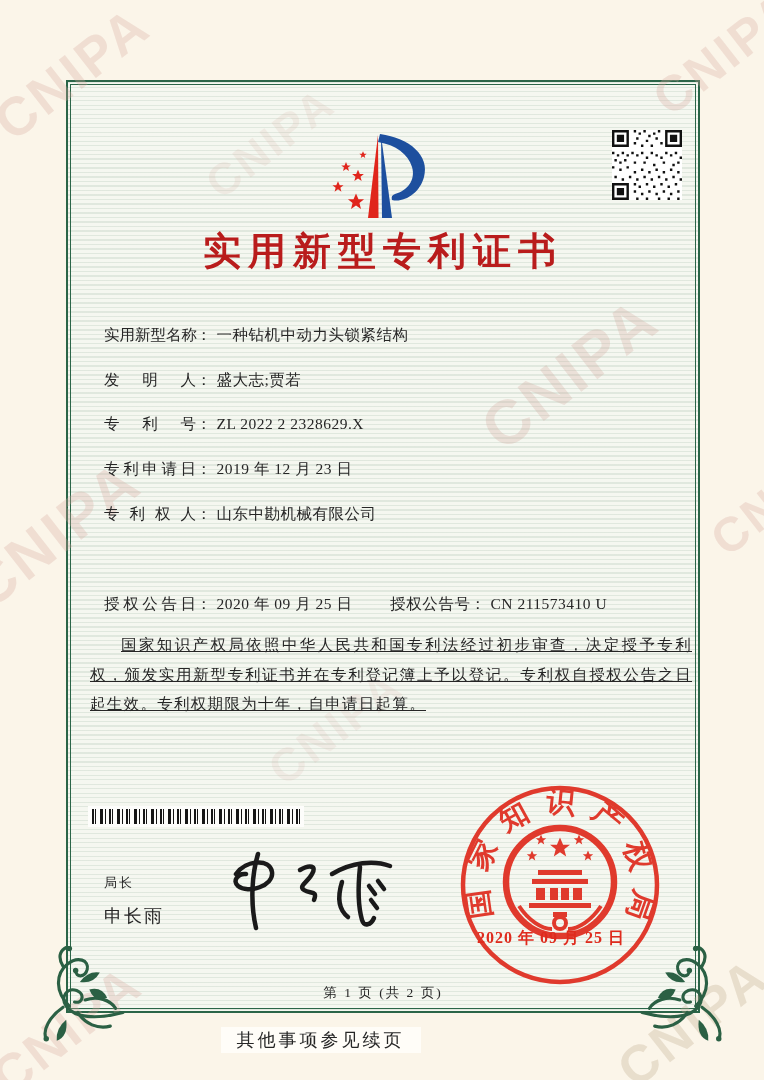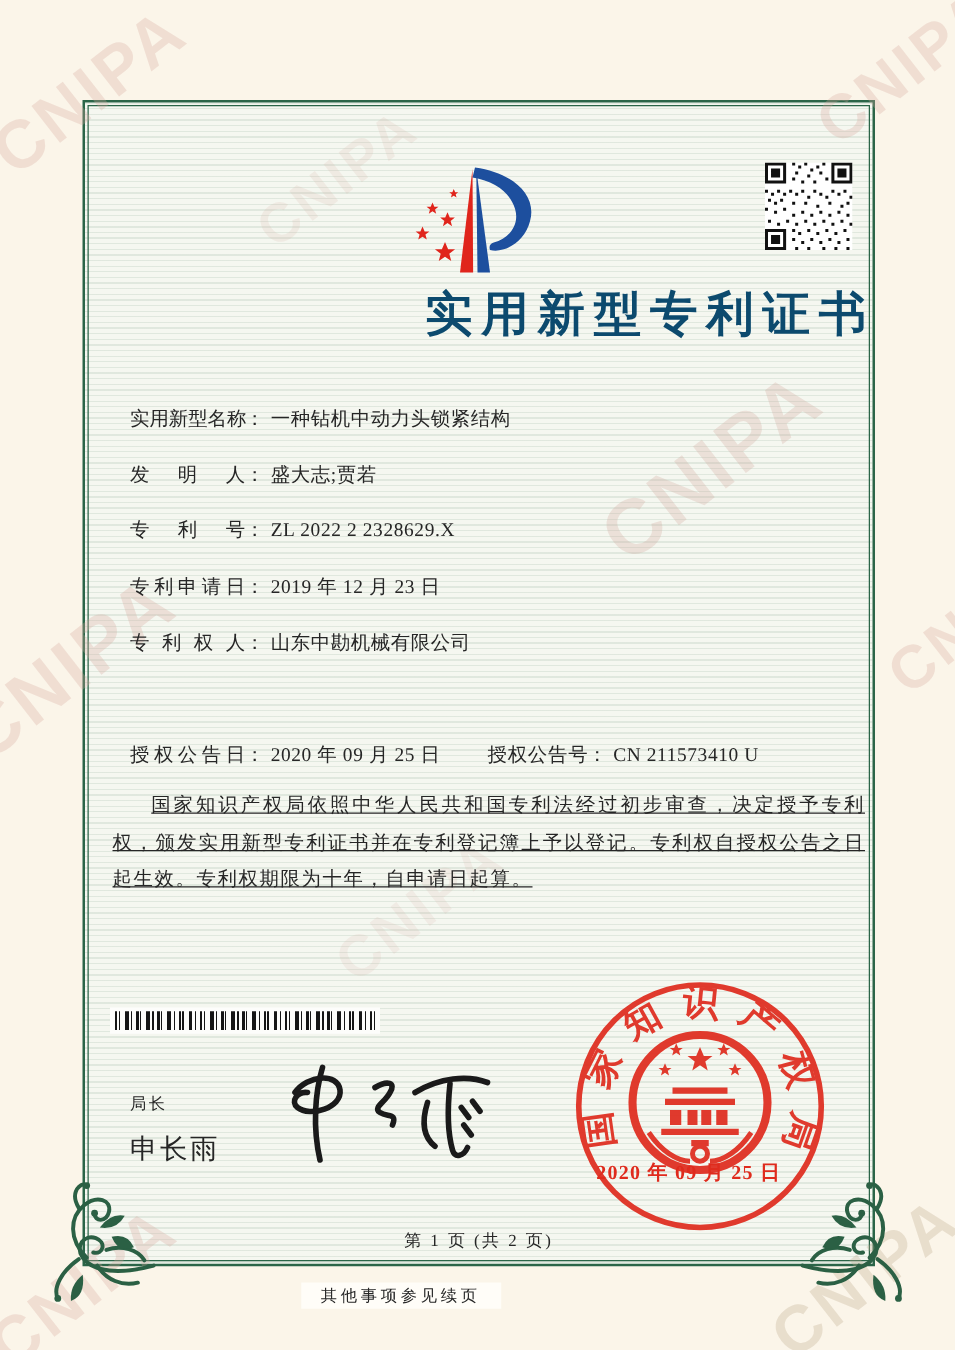--- a/index.html
+++ b/index.html
@@ -26,45 +26,45 @@
     position:absolute;z-index:1;
     font:700 48px "Liberation Sans","DejaVu Sans",sans-serif;
     color:rgba(214,168,158,.30);
     transform:rotate(-38deg);letter-spacing:3px;pointer-events:none;white-space:nowrap;
   }
   .certno{position:absolute;left:103px;top:124px;z-index:2;font-size:15.5px;letter-spacing:1.5px;}
   .logo{position:absolute;left:332px;top:122px;z-index:2;}
   .qr{position:absolute;left:612px;top:130px;z-index:2;}
   .title{
     position:absolute;left:66px;top:226px;width:634px;z-index:2;margin:0;
-    text-align:right;font-size:38px;font-weight:700;letter-spacing:7px;color:#0c4a6e;
+    text-align:center;font-size:38px;font-weight:700;letter-spacing:7px;color:#b91c1c;
   }
   .frow{position:absolute;left:104px;z-index:2;font-size:15.5px;white-space:nowrap;}
   .flbl{display:inline-block;width:92px;text-align:justify;text-align-last:justify;vertical-align:bottom;}
   .fval{margin-left:5px;letter-spacing:.5px;}
   .pair2{position:absolute;left:286px;top:0;white-space:nowrap;}
   .pair2 .flbl{width:80px;}
   .bodytxt{position:absolute;left:90px;top:630px;width:602px;z-index:2;font-size:15.5px;line-height:29.5px;letter-spacing:1.3px;text-align:justify;}
   .bodytxt p{margin:0;text-indent:2em;text-decoration:underline;}
   .barcode-box{position:absolute;left:88px;top:806px;z-index:2;background:#fdfdfb;padding:3px 4px;}
   .barcode{
     width:208px;height:15px;
     background:repeating-linear-gradient(90deg,
       #161616 0 2px, rgba(0,0,0,0) 2px 3px,
       #161616 3px 4px, rgba(0,0,0,0) 4px 8px,
       #161616 8px 11px, rgba(0,0,0,0) 11px 13px,
       #161616 13px 14px, rgba(0,0,0,0) 14px 17px);
   }
   .sigrole{position:absolute;left:104px;top:874px;z-index:2;font-size:13px;letter-spacing:2px;}
-  .signame{position:absolute;left:104px;top:904px;z-index:2;font-size:22px;letter-spacing:2px;}
+  .signame{position:absolute;left:104px;top:904px;z-index:2;font-size:18px;letter-spacing:2px;}
   .sig{position:absolute;left:212px;top:842px;z-index:3;}
   .seal{position:absolute;left:457px;top:782px;z-index:3;opacity:.92;}
   .sealdate{position:absolute;left:477px;top:928px;z-index:4;font-size:16px;font-weight:700;color:var(--seal_red,#df2b1d);letter-spacing:1px;white-space:nowrap;}
   .pageno{position:absolute;left:66px;top:984px;width:634px;z-index:2;text-align:center;font-size:13.5px;letter-spacing:2px;}
-  .note{position:absolute;left:0;top:1028px;width:641px;z-index:2;text-align:center;font-size:13px;}
+  .note{position:absolute;left:0;top:1028px;width:641px;z-index:2;text-align:center;font-size:18px;}
   .note span{background:#fffdf8;padding:3px 16px;letter-spacing:3px;}
   .orn{position:absolute;z-index:2;}
   .orn.left{left:20px;top:946px;}
   .orn.right{left:640px;top:946px;transform:scaleX(-1);}
 </style>
 </head>
 <body>
 
 <div class="page">
 

